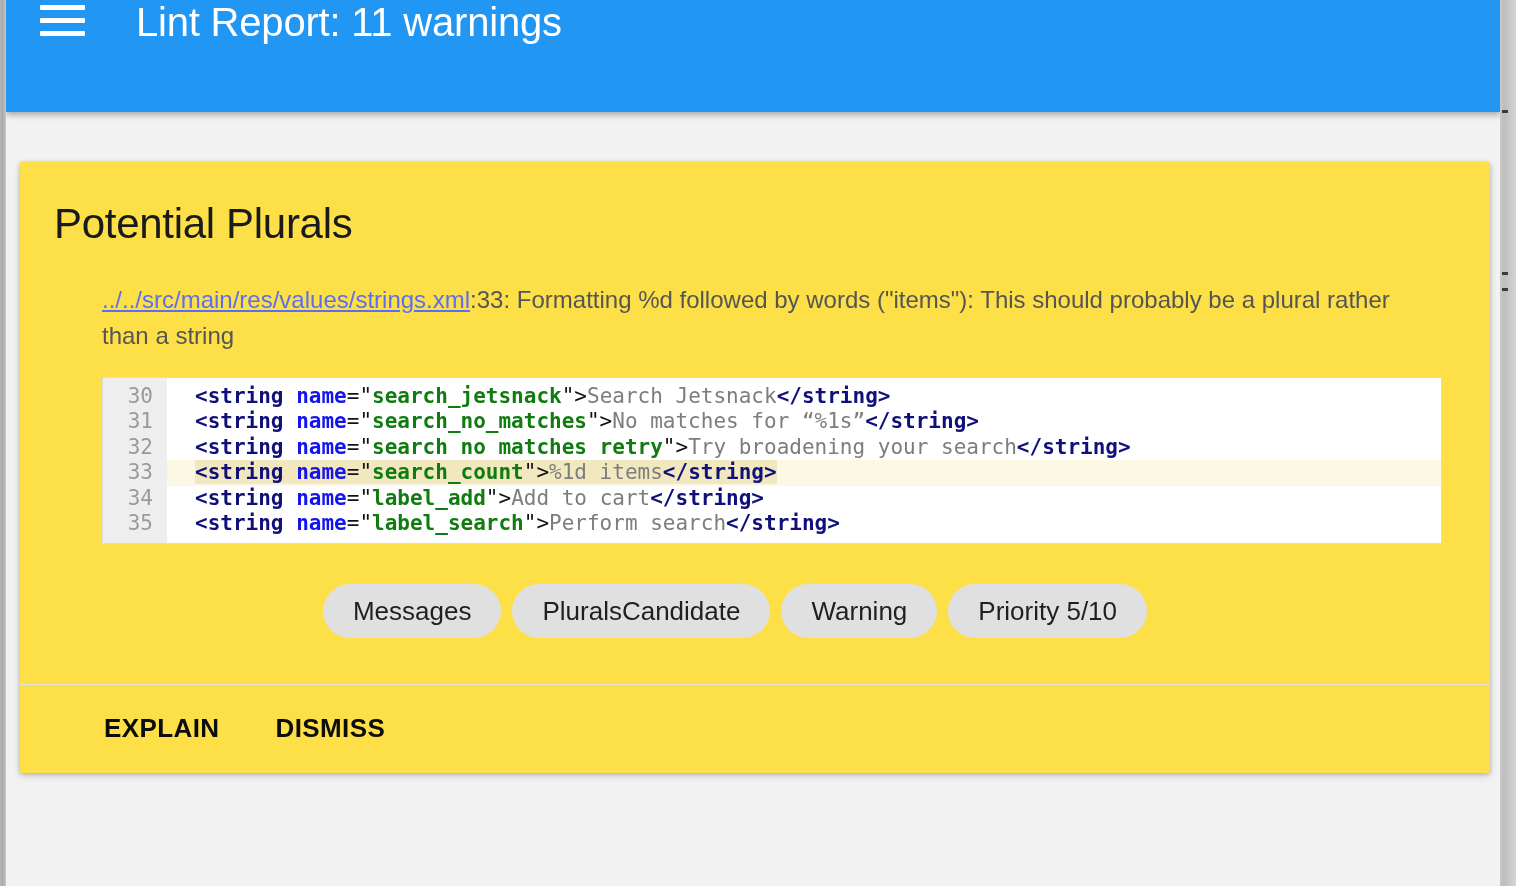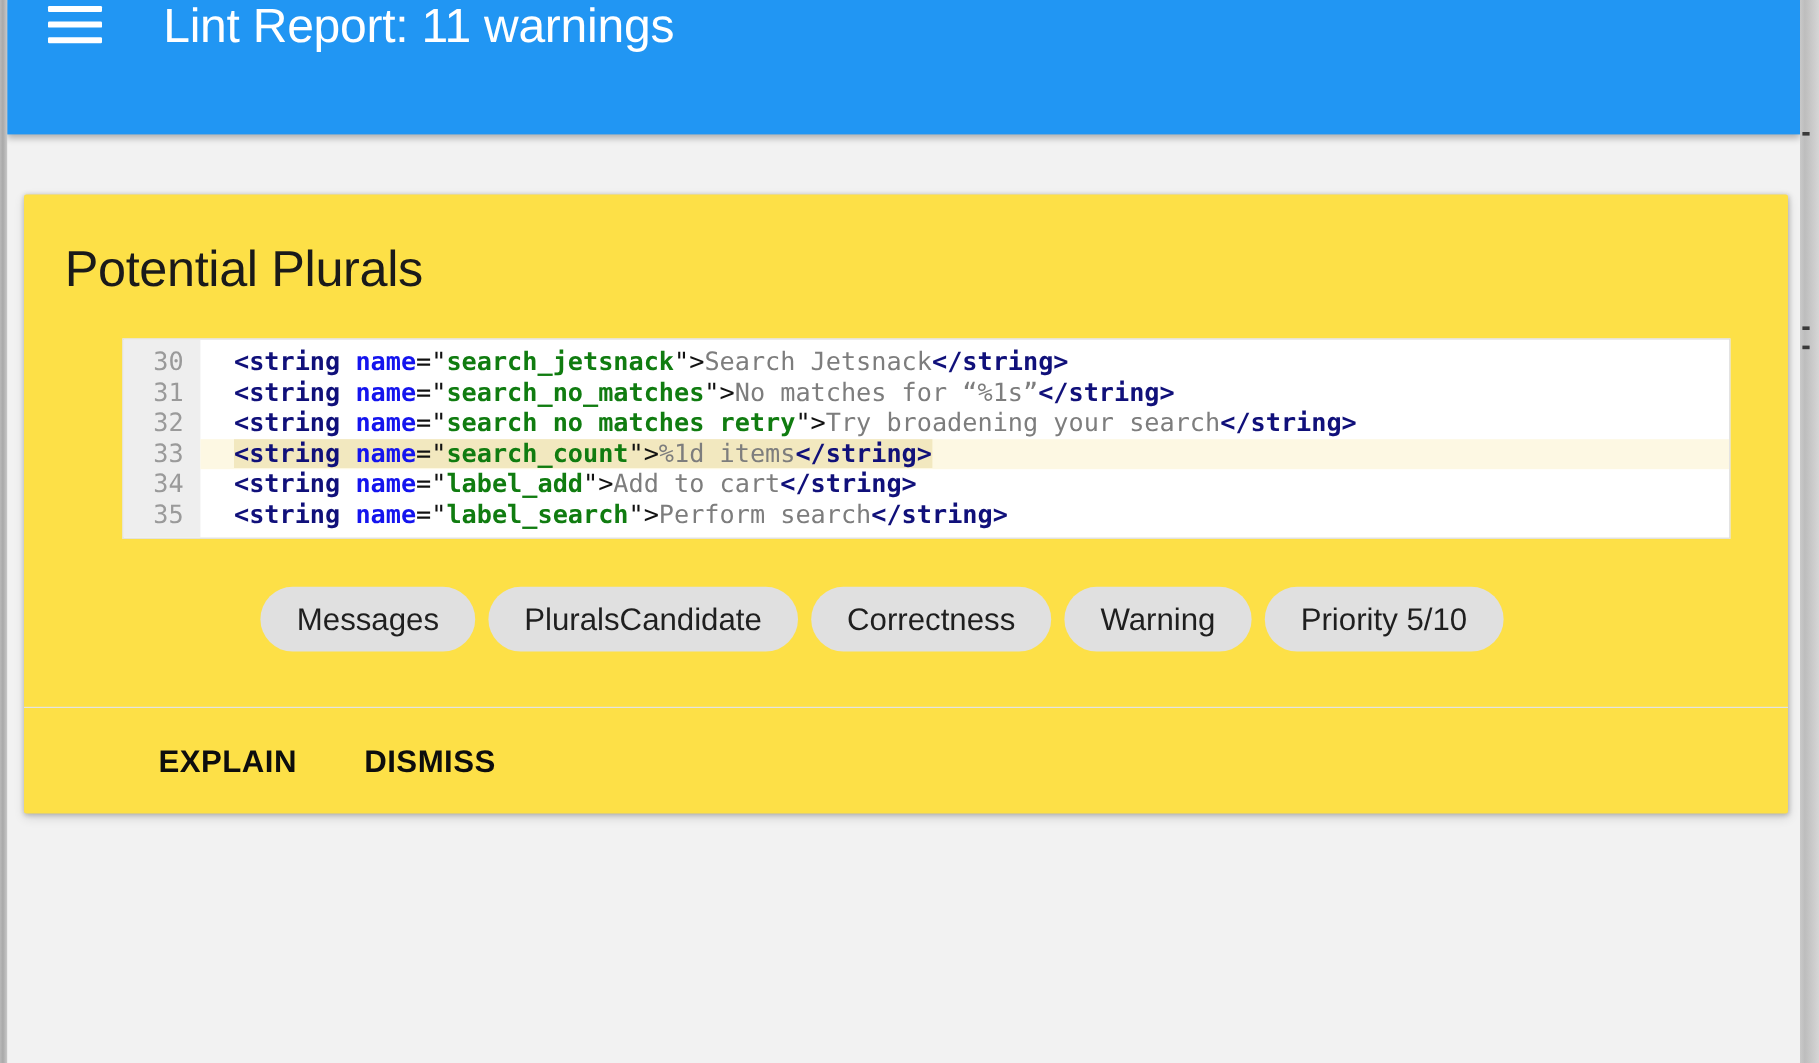--- a/index.html
+++ b/index.html
@@ -187,21 +187,21 @@
   
   .card-divider {
     height: 1px;
     background: #e3e3e3;
     margin: 0;
   }
   .card-actions {
     display: flex;
     align-items: center;
     height: 88px;
-    padding-left: 112px;
+    padding-left: 84px;
     gap: 56px;
   }
   .action-btn {
     background: transparent;
     border: none;
     padding: 0;
     font-family: "Liberation Sans", sans-serif;
     font-size: 26px;
     font-weight: bold;
     letter-spacing: 0.4px;
@@ -228,20 +228,23 @@
   <div class="appbar-title">Lint Report: 11 warnings</div>
 </header>
 
 <main class="content">
 
   <section class="card">
     <div class="card-body">
 
       <h1 class="card-title">Potential Plurals</h1>
 
+      <p class="issue-desc">
+        <a class="issue-link" href="#">../../src/main/res/values/strings.xml</a><span>:33: </span><span>Formatting %d followed by words ("items"): This should probably be a plural rather than a string</span>
+      </p>
 
       <div class="code-wrap">
         <div class="gutter">
             <div>30</div>
             <div>31</div>
             <div>32</div>
             <div>33</div>
             <div>34</div>
             <div>35</div>
           </div>
@@ -251,21 +254,20 @@
             <div class="code-line"><span class=""><span class="tok-tag">&lt;string</span><span class="tok-attr"> name</span><span class="tok-punct">="</span><span class="tok-val">search no matches retry</span><span class="tok-punct">"&gt;</span><span class="tok-text">Try broadening your search</span><span class="tok-tag">&lt;/string&gt;</span></span></div>
             <div class="code-line hl"><span class="hl-span"><span class="tok-tag">&lt;string</span><span class="tok-attr"> name</span><span class="tok-punct">="</span><span class="tok-val">search_count</span><span class="tok-punct">"&gt;</span><span class="tok-text">%1d items</span><span class="tok-tag">&lt;/string&gt;</span></span></div>
             <div class="code-line"><span class=""><span class="tok-tag">&lt;string</span><span class="tok-attr"> name</span><span class="tok-punct">="</span><span class="tok-val">label_add</span><span class="tok-punct">"&gt;</span><span class="tok-text">Add to cart</span><span class="tok-tag">&lt;/string&gt;</span></span></div>
             <div class="code-line"><span class=""><span class="tok-tag">&lt;string</span><span class="tok-attr"> name</span><span class="tok-punct">="</span><span class="tok-val">label_search</span><span class="tok-punct">"&gt;</span><span class="tok-text">Perform search</span><span class="tok-tag">&lt;/string&gt;</span></span></div>
           </div>
       </div>
 
       <div class="chips">
           <div class="chip">Messages</div>
           <div class="chip">PluralsCandidate</div>
-          <div class="chip">Correctness</div>
           <div class="chip">Warning</div>
           <div class="chip">Priority 5/10</div>
         </div>
 
     </div>
 
     <div class="card-divider"></div>
 
     <div class="card-actions">
         <button class="action-btn">EXPLAIN</button>

